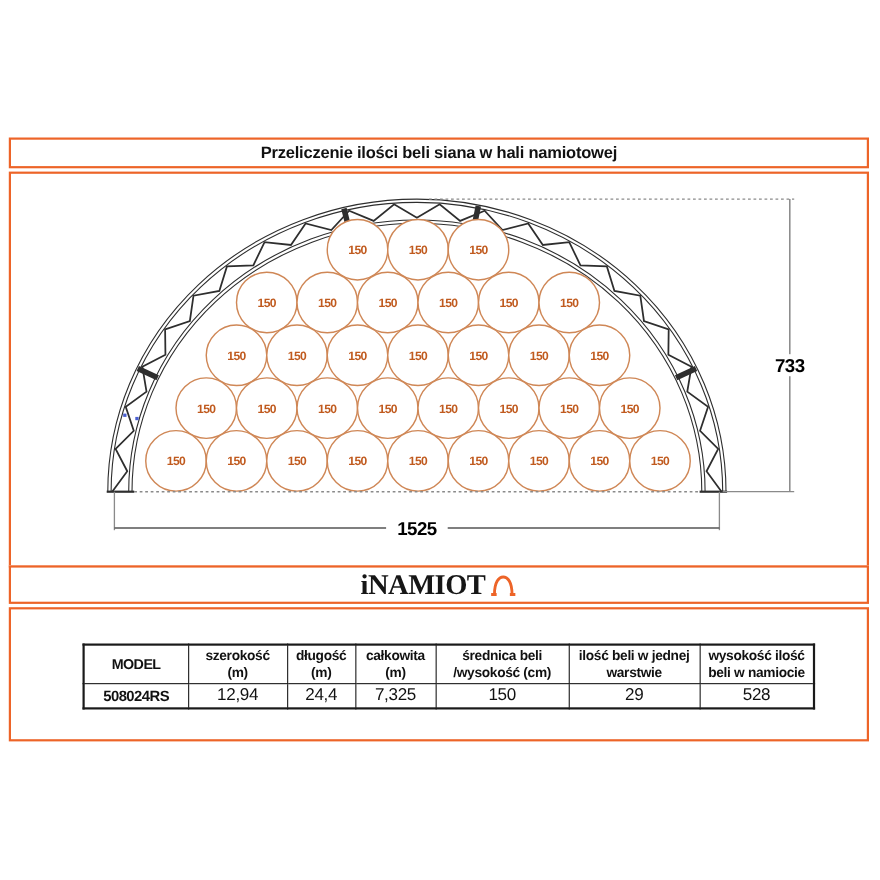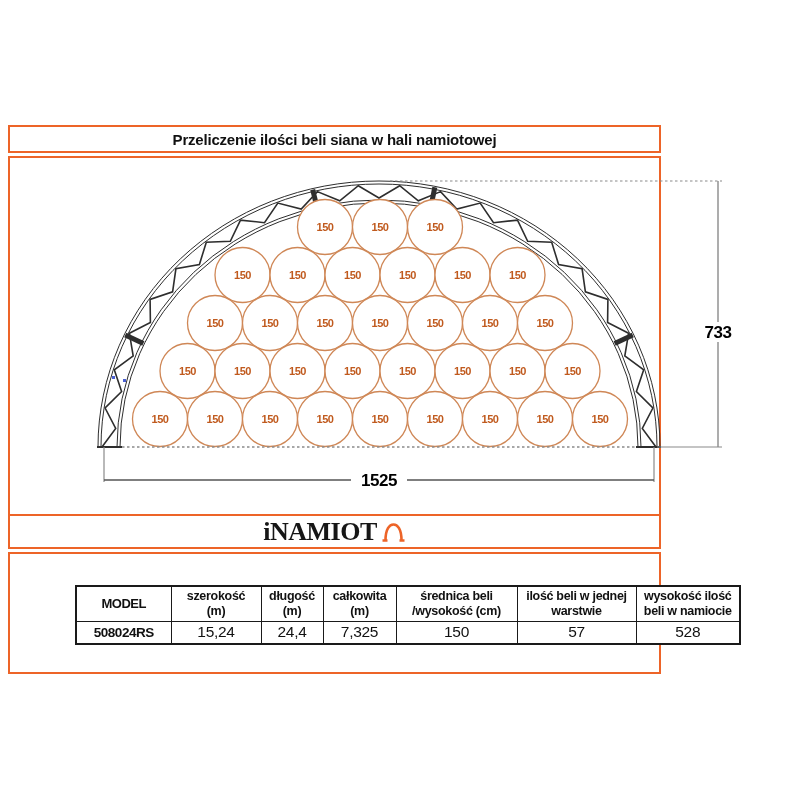--- a/index.html
+++ b/index.html
@@ -2,21 +2,21 @@
 <html><head>
 <meta charset="utf-8">
 <style>
   html,body{margin:0;padding:0;background:#fff;}
   body{
     width:800px;height:800px;position:relative;overflow:hidden;
     font-family:"Liberation Sans",sans-serif;
     -webkit-font-smoothing:antialiased;
   }
   .frame{
-    position:absolute;left:8px;width:653px;
+    position:absolute;left:8px;width:782px;
     border:2px solid #ed6428;background:#fff;box-sizing:border-box;
   }
   #title-frame{top:125px;height:28px;display:flex;align-items:center;justify-content:center;}
   #title-frame .title-text{
     font-size:15px;font-weight:bold;color:#111;letter-spacing:-0.2px;
   }
   #drawing-frame{top:156px;height:360px;}
   #logo-frame{top:514px;height:35px;display:flex;align-items:center;justify-content:center;gap:4px;}
   .logo-text{
     font-family:"Liberation Serif",serif;font-weight:bold;font-size:26px;color:#161616;
@@ -76,25 +76,25 @@
     <th class="model">MODEL</th>
     <th><span>szerokość</span><br><span>(m)</span></th>
     <th><span>długość</span><br><span>(m)</span></th>
     <th><span>całkowita</span><br><span>(m)</span></th>
     <th><span>średnica beli</span><br><span>/wysokość (cm)</span></th>
     <th><span>ilość beli w jednej</span><br><span>warstwie</span></th>
     <th><span>wysokość ilość</span><br><span>beli w namiocie</span></th>
   </tr>
   <tr class="val">
     <td class="model">508024RS</td>
-    <td>15,24</td>
+    <td>12,94</td>
     <td>24,4</td>
     <td>7,325</td>
     <td>150</td>
-    <td>57</td>
+    <td>29</td>
     <td>528</td>
   </tr>
 </tbody>
   </table>
 
 <svg id="drawing-svg" width="800" height="800" viewBox="0 0 800 800">
   <g id="truss">
       <path d="M 98 447 A 281 266 0 0 1 660 447" fill="none" stroke="#2e2e2e" stroke-width="1"></path>
       <path d="M 101 447 A 278 263 0 0 1 657 447" fill="none" stroke="#2e2e2e" stroke-width="1"></path>
       <path d="M 117 447 A 262 247 0 0 1 641 447" fill="none" stroke="#2e2e2e" stroke-width="1"></path>

